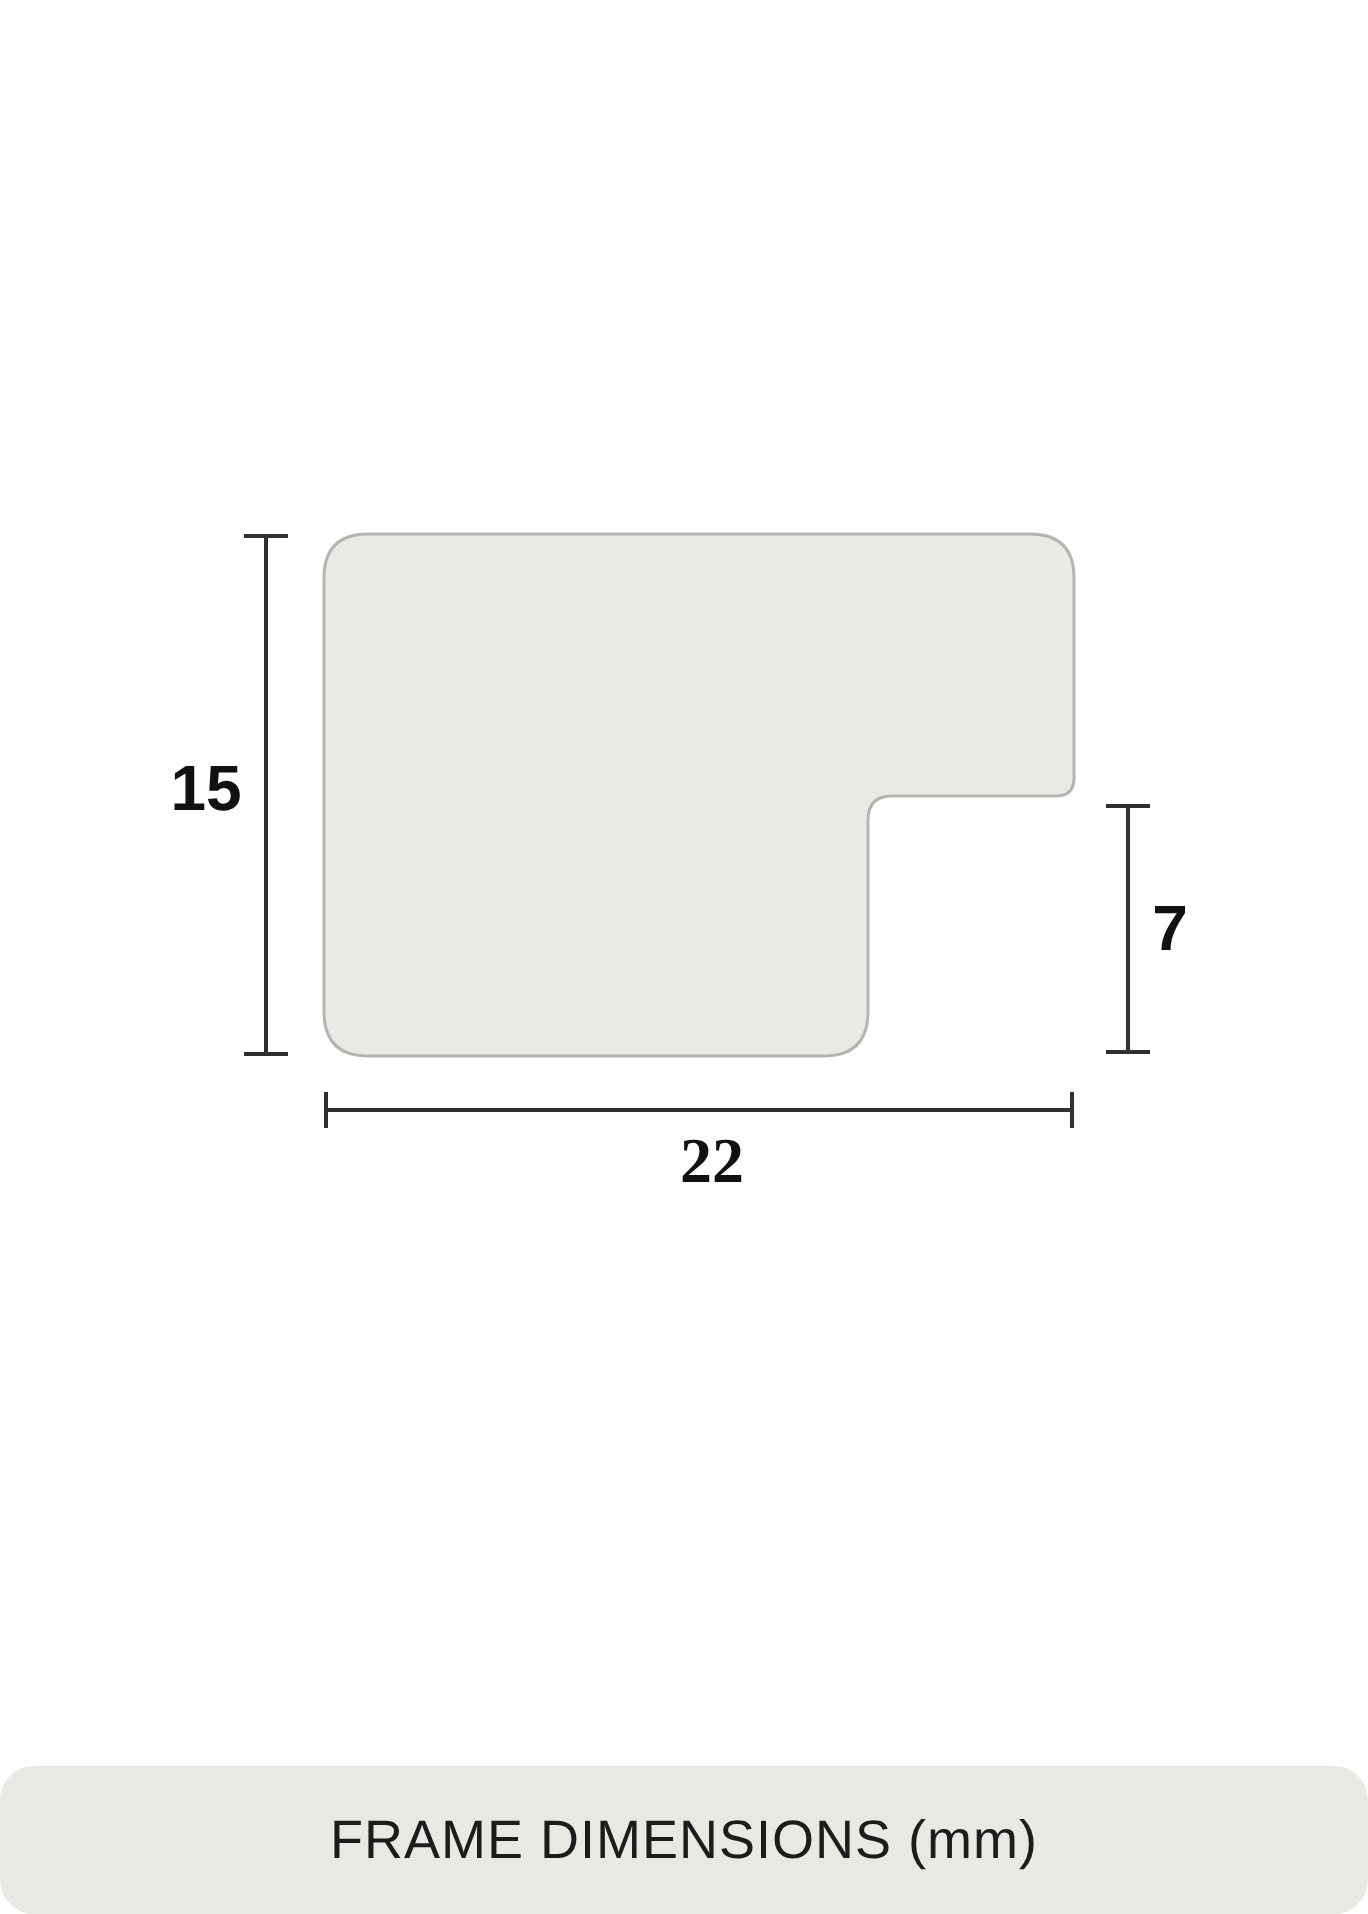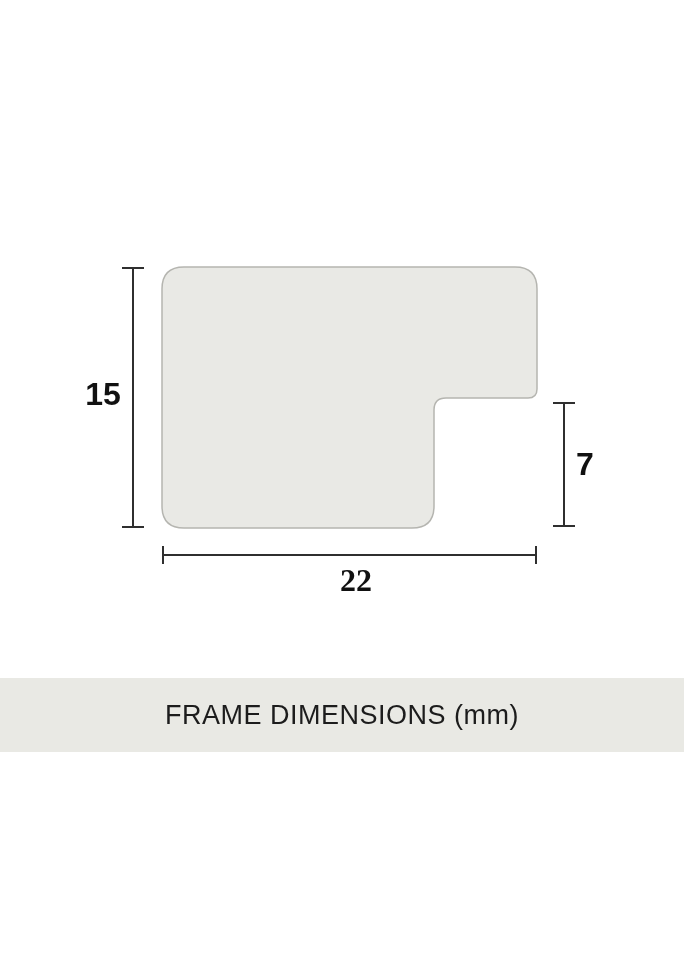--- a/index.html
+++ b/index.html
@@ -11,21 +11,21 @@
     --caption-bg: #e9e9e4;
     --page-bg: #ffffff;
   }
   * { margin: 0; padding: 0; box-sizing: border-box; }
   html, body {
     font-family: "Liberation Sans", sans-serif;
   }
   .canvas {
     position: relative;
     width: 684px;
-    height: 752px;
+    height: 957px;
     background: var(--page-bg);
     overflow: hidden;
   }
   .drawing-svg {
     position: absolute;
     left: 0;
     top: 0;
   }
   .dim-label {
     position: absolute;
@@ -39,20 +39,21 @@
   .caption-bar {
     position: absolute;
     left: 0;
     bottom: 0;
     width: 684px;
     height: 74px;
     background: var(--caption-bg);
     display: flex;
     align-items: center;
     justify-content: center;
+    border-radius: 17px;
   }
   .caption-text {
     font-size: 27px;
     font-weight: normal;
     letter-spacing: 0.5px;
     color: var(--caption-text);
     white-space: nowrap;
   }
 </style>
 </head>

